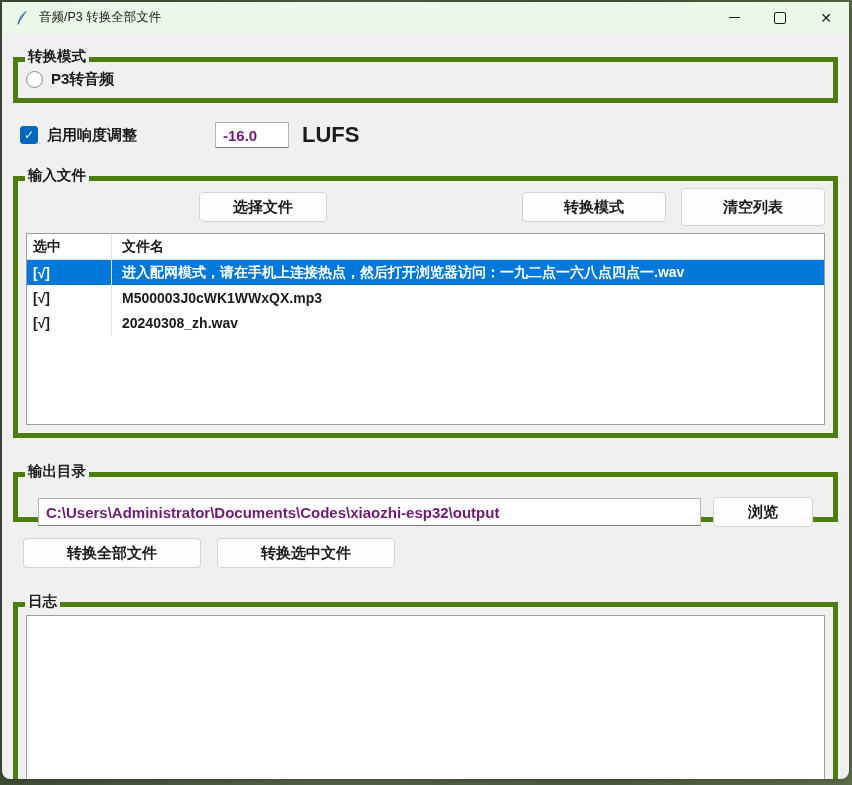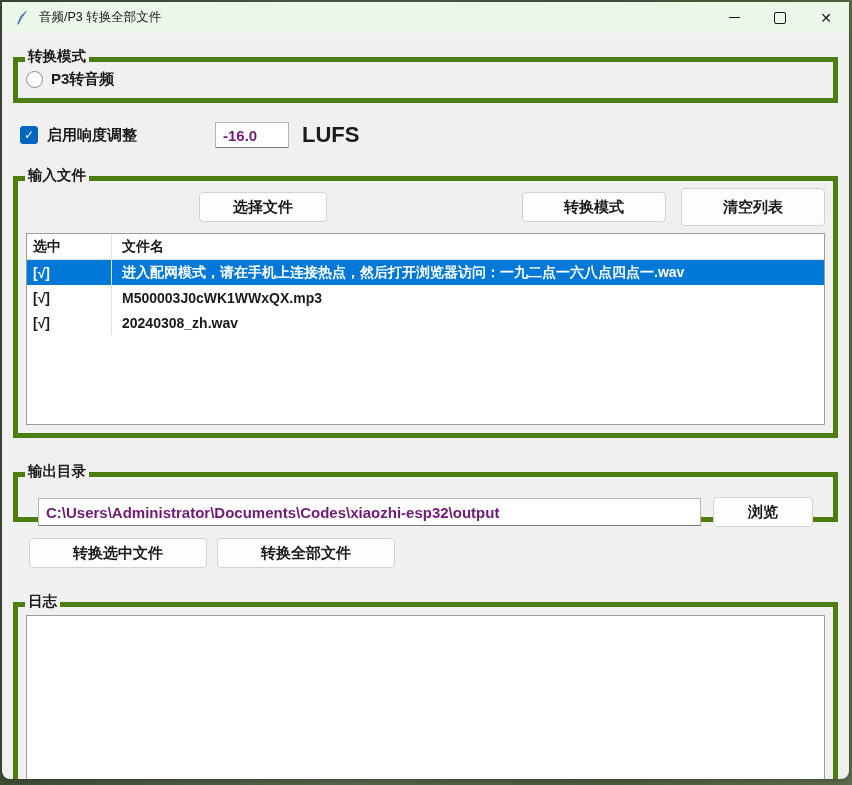--- a/index.html
+++ b/index.html
@@ -168,22 +168,22 @@
 
     <div class="lframe grp-output">
       <span class="lframe-label">输出目录</span>
       <div class="out-row">
         <input class="entry path-entry" value="C:\Users\Administrator\Documents\Codes\xiaozhi-esp32\output" style="">
         <button class="btn btn-browse">浏览</button>
       </div>
     </div>
 
     <div class="convert-row">
+      <button class="btn btn-conv-all">转换全部文件</button>
       <button class="btn btn-conv-sel">转换选中文件</button>
-      <button class="btn btn-conv-all">转换全部文件</button>
     </div>
 
     <div class="lframe grp-log">
       <span class="lframe-label">日志</span>
       <textarea class="log-area" style=""></textarea>
     </div>
 
   </div>
 </div>
 

